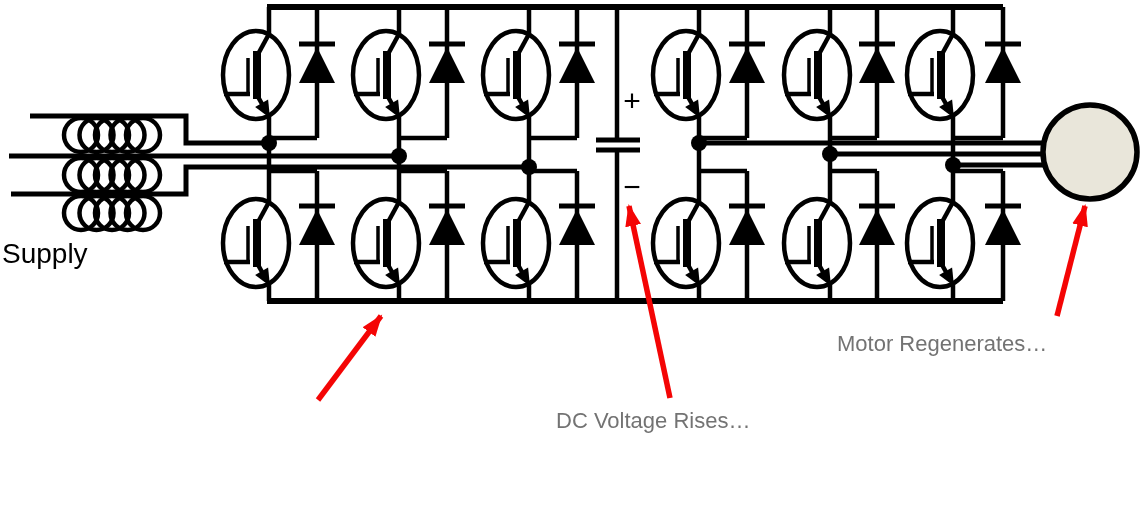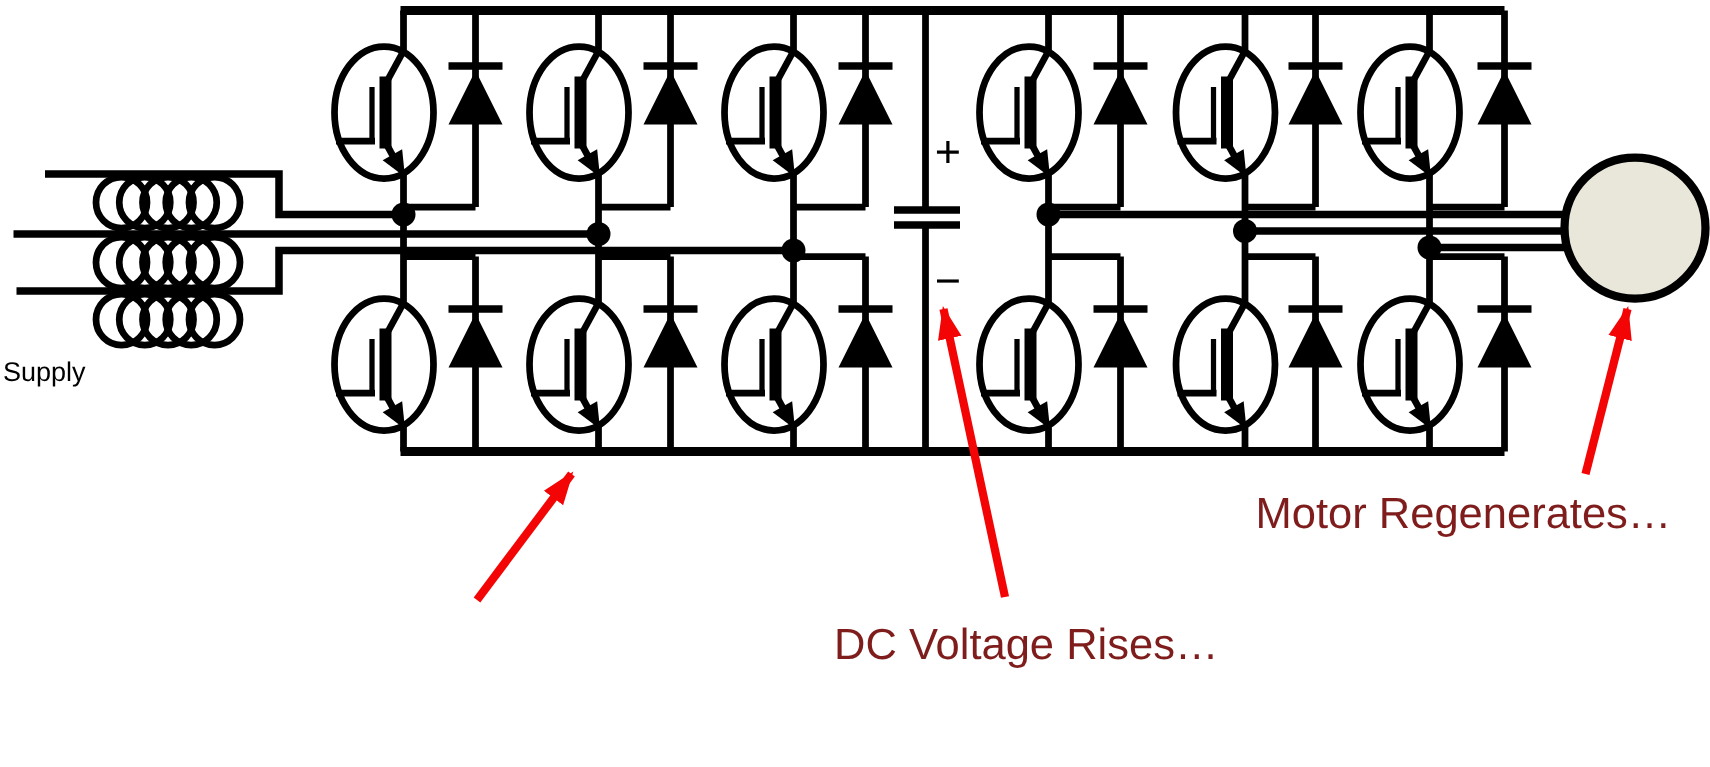--- a/index.html
+++ b/index.html
@@ -1,22 +1,22 @@
 <!DOCTYPE html>
 <html><head>
 <meta charset="utf-8">
 <style>
   html,body{margin:0;padding:0;background:#fff;}
   .stage{
     position:relative;width:1140px;height:511px;background:#fff;overflow:hidden;
     font-family:"Liberation Sans","DejaVu Sans",sans-serif;color:#000;
   }
   .stage svg{position:absolute;left:0;top:0;}
-  .note{position:absolute;color:#7f1d1d;font-size:29px;line-height:37px;white-space:pre-line;}
-  .supply{position:absolute;font-size:18px;text-align:center;}
+  .note{position:absolute;color:#737373;font-size:22px;line-height:37px;white-space:pre-line;}
+  .supply{position:absolute;font-size:28px;text-align:center;}
   .dcsign{font-family:"Liberation Sans","DejaVu Sans",sans-serif;}
 </style>
 </head>
 <body>
 
 <div class="stage">
 
   <svg id="circuit" width="1140" height="511" viewBox="0 0 1140 511">
     <g id="wires">
         <g>
@@ -290,16 +290,16 @@
   <defs>
         <marker id="ah" markerUnits="userSpaceOnUse" markerWidth="26" markerHeight="20" refX="20" refY="10" orient="auto">
           <polygon points="0,2 22,10 0,18" fill="#f40505"></polygon>
         </marker>
       </defs>
     </svg>
 
   <div class="supply" style="left:2px;top:238px">Supply</div>
 
 
-  <div class="note" style="left:556px;top:412px">DC Voltage Rises…</div>
+  <div class="note" style="left:556px;top:402px">DC Voltage Rises…</div>
 
   <div class="note" style="left:837px;top:325px">Motor Regenerates…</div>
 </div>
 
 </body></html>

